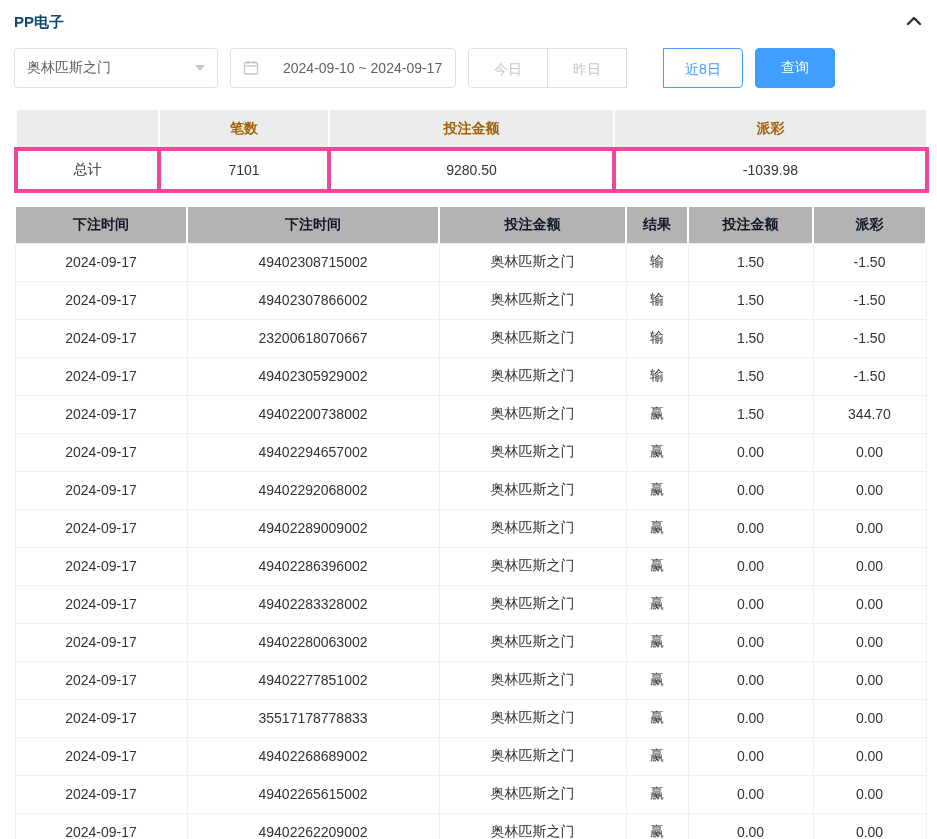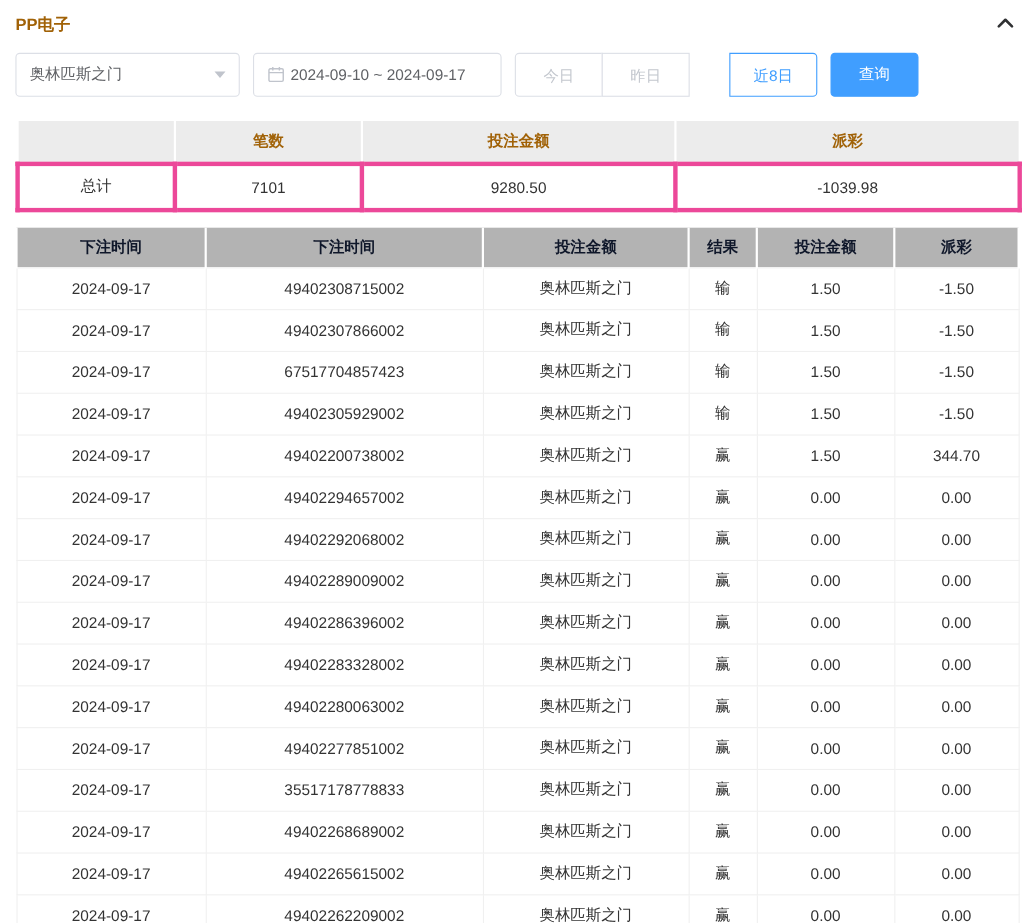--- a/index.html
+++ b/index.html
@@ -7,37 +7,37 @@
   body {
     width: 937px; height: 839px; overflow: hidden;
     background: #ffffff;
     font-family: "Liberation Sans", "DejaVu Sans", sans-serif;
     color: #333;
   }
   .page { padding: 8px 12px 0 14px; }
 
   
   .panel-header { display: flex; justify-content: space-between; align-items: center; height: 28px; }
-  .panel-title { font-size: 15px; font-weight: bold; color: #a16207; }
+  .panel-title { font-size: 15px; font-weight: bold; color: #0c4a6e; }
   .collapse-btn { background: none; border: none; padding: 2px; cursor: pointer; display: flex; align-items: center; }
 
   
   .filters { display: flex; align-items: center; margin-top: 12px; }
   .select-box {
     width: 204px; height: 40px; border: 1px solid #dcdfe6; border-radius: 4px;
     display: flex; align-items: center; justify-content: space-between;
     padding: 0 12px; font-size: 14px; color: #606266; cursor: pointer; background: #fff;
   }
   .caret-down {
     width: 0; height: 0; border-left: 5px solid transparent; border-right: 5px solid transparent;
     border-top: 6px solid #c0c4cc; display: inline-block;
   }
   .date-box {
     width: 226px; height: 40px; border: 1px solid #dcdfe6; border-radius: 4px;
-    display: flex; align-items: center; gap: 5px; padding: 0 12px;
+    display: flex; align-items: center; gap: 24px; padding: 0 12px;
     font-size: 14px; color: #606266; margin-left: 12px; cursor: pointer; background: #fff;
   }
   .btn-group { display: flex; margin-left: 12px; }
   .btn {
     width: 80px; height: 40px; background: #fff; border: 1px solid #dcdfe6;
     color: #c3c7ce; font-size: 14px; cursor: pointer; padding: 12px;
     margin-left: -1px; position: relative;
   }
   .btn:first-child { border-radius: 4px 0 0 4px; margin-left: 0; }
   .btn:last-child { border-radius: 0 4px 4px 0; }
@@ -170,21 +170,21 @@
         <tr>
           <td>2024-09-17</td>
           <td>49402307866002</td>
           <td>奥林匹斯之门</td>
           <td>输</td>
           <td>1.50</td>
           <td class="neg">-1.50</td>
         </tr>
         <tr>
           <td>2024-09-17</td>
-          <td>67517704857423</td>
+          <td>23200618070667</td>
           <td>奥林匹斯之门</td>
           <td>输</td>
           <td>1.50</td>
           <td class="neg">-1.50</td>
         </tr>
         <tr>
           <td>2024-09-17</td>
           <td>49402305929002</td>
           <td>奥林匹斯之门</td>
           <td>输</td>

